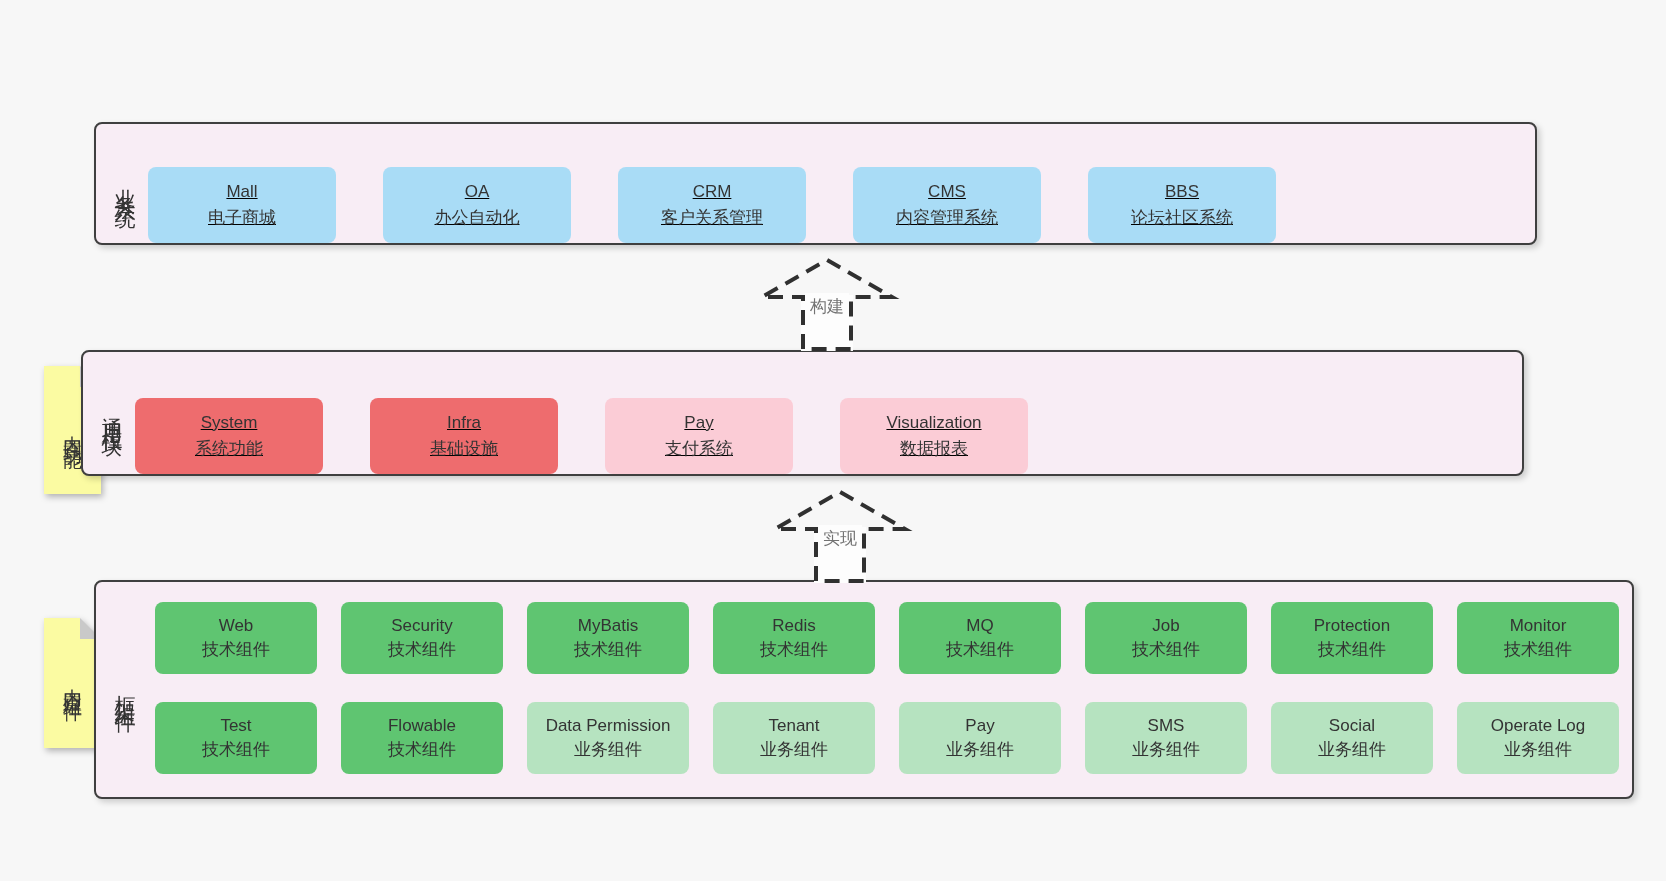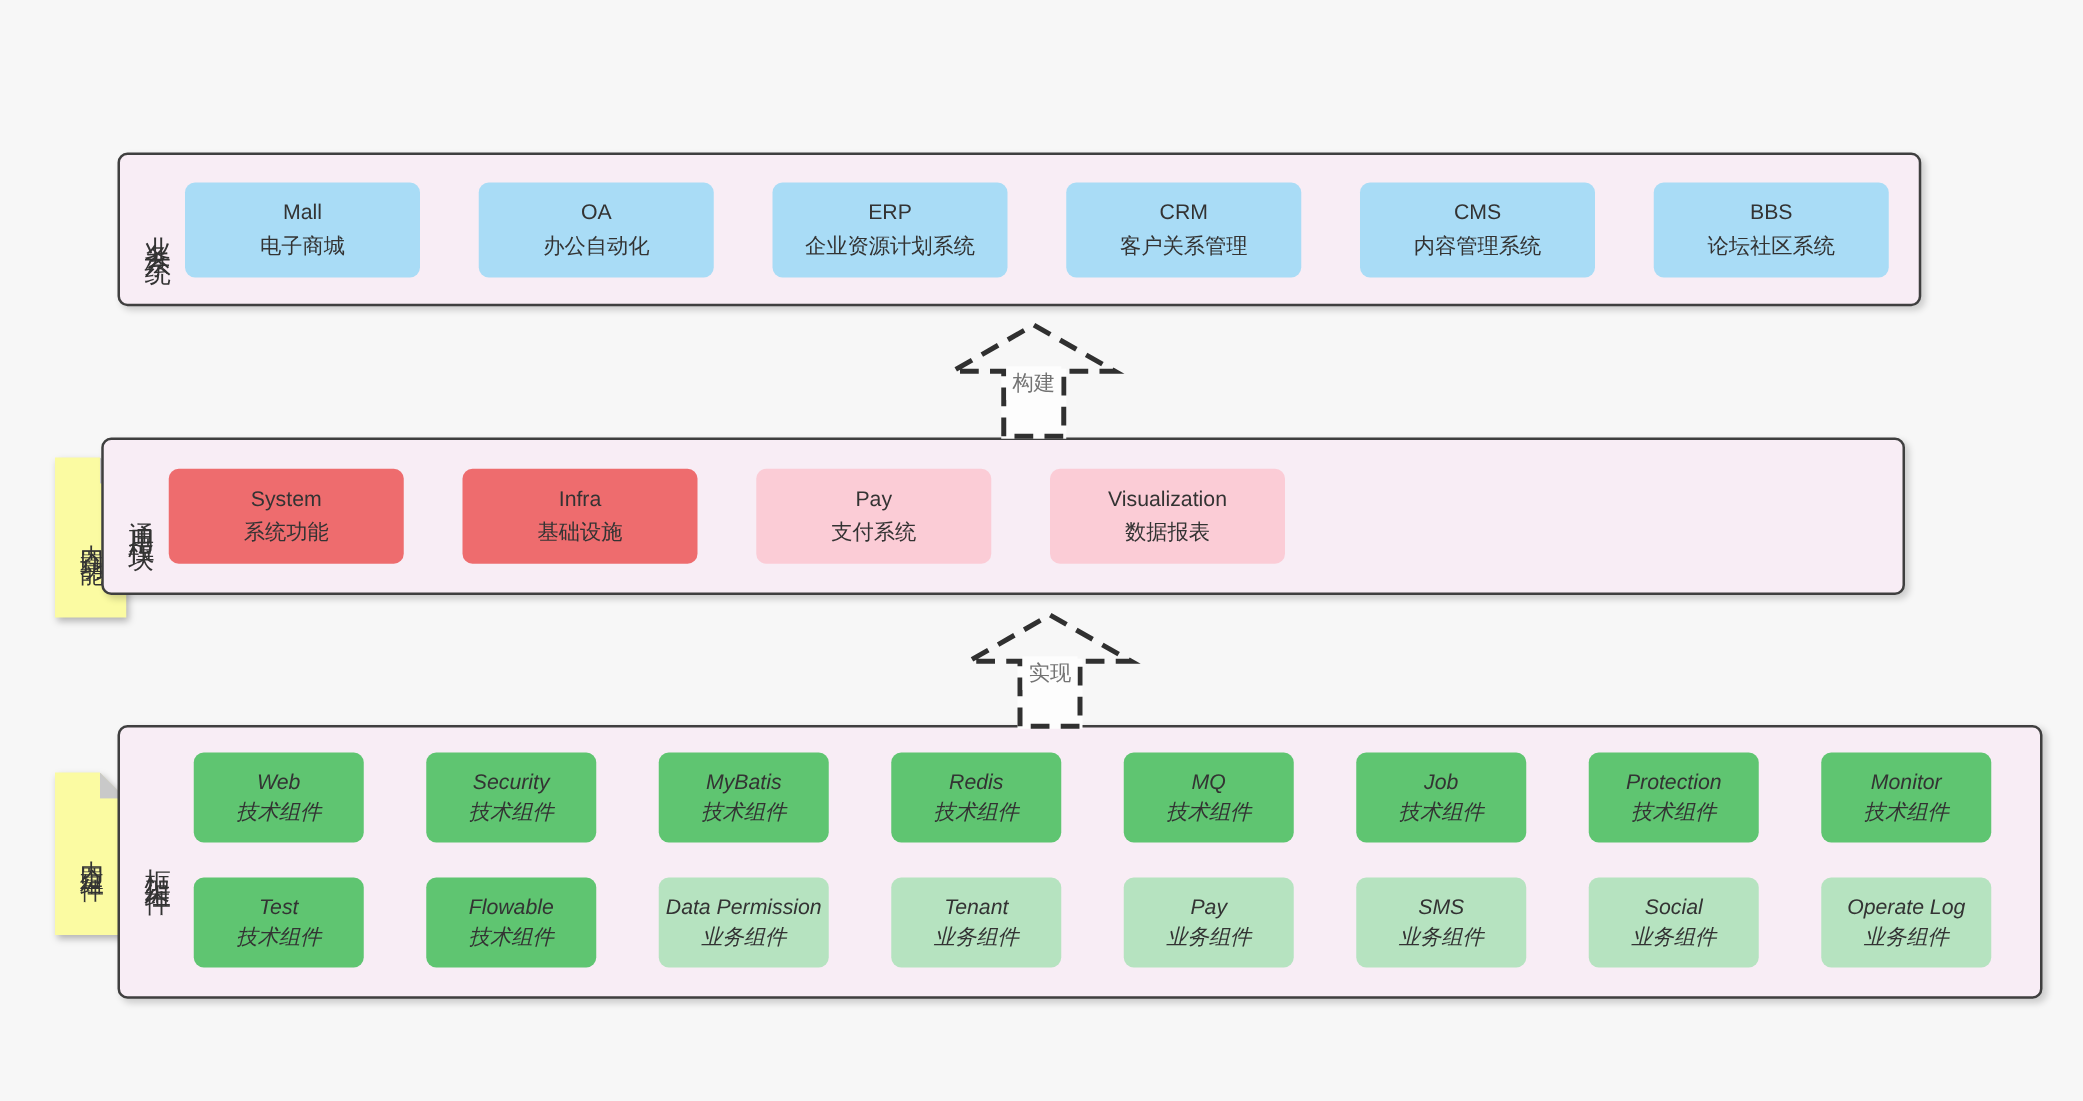--- a/index.html
+++ b/index.html
@@ -40,22 +40,23 @@
     color: #333;
     white-space: nowrap;
   }
 
   
   .row6 {
     position: absolute;
     left: 52px; top: 0;
     height: 100%;
     display: flex;
-    align-items: center;
+    align-items: flex-end;
     gap: 47px;
+    text-decoration: underline;
   }
   .grid8 {
     position: absolute;
     left: 59px; top: 20px;
     display: grid;
     grid-template-columns: repeat(8, 150px);
     gap: 28px 36px;
   }
   .box {
     width: 188px;
@@ -63,21 +64,21 @@
     border-radius: 8px;
     display: flex;
     flex-direction: column;
     align-items: center;
     justify-content: center;
     text-align: center;
     font-size: 17px;
     line-height: 1.55;
     color: #333;
   }
-  .box.small { width: 136px; height: 72px; line-height: 1.4; font-style: italic; }
+  .box.small { width: 162px; height: 72px; line-height: 1.4; }
   .blue       { background: var(--blue); }
   .red        { background: var(--red); }
   .pink       { background: var(--pink); }
   .green      { background: var(--green_dark); }
   .lightgreen { background: var(--green_light); }
 
   
   .note {
     position: absolute;
     width: 57px;
@@ -144,24 +145,20 @@
     <div class="row6">
       <div class="box blue">
         <div>Mall</div>
         <div>电子商城</div>
       </div>
       <div class="box blue">
         <div>OA</div>
         <div>办公自动化</div>
       </div>
       <div class="box blue">
-        <div>ERP</div>
-        <div>企业资源计划系统</div>
-      </div>
-      <div class="box blue">
         <div>CRM</div>
         <div>客户关系管理</div>
       </div>
       <div class="box blue">
         <div>CMS</div>
         <div>内容管理系统</div>
       </div>
       <div class="box blue">
         <div>BBS</div>
         <div>论坛社区系统</div>

